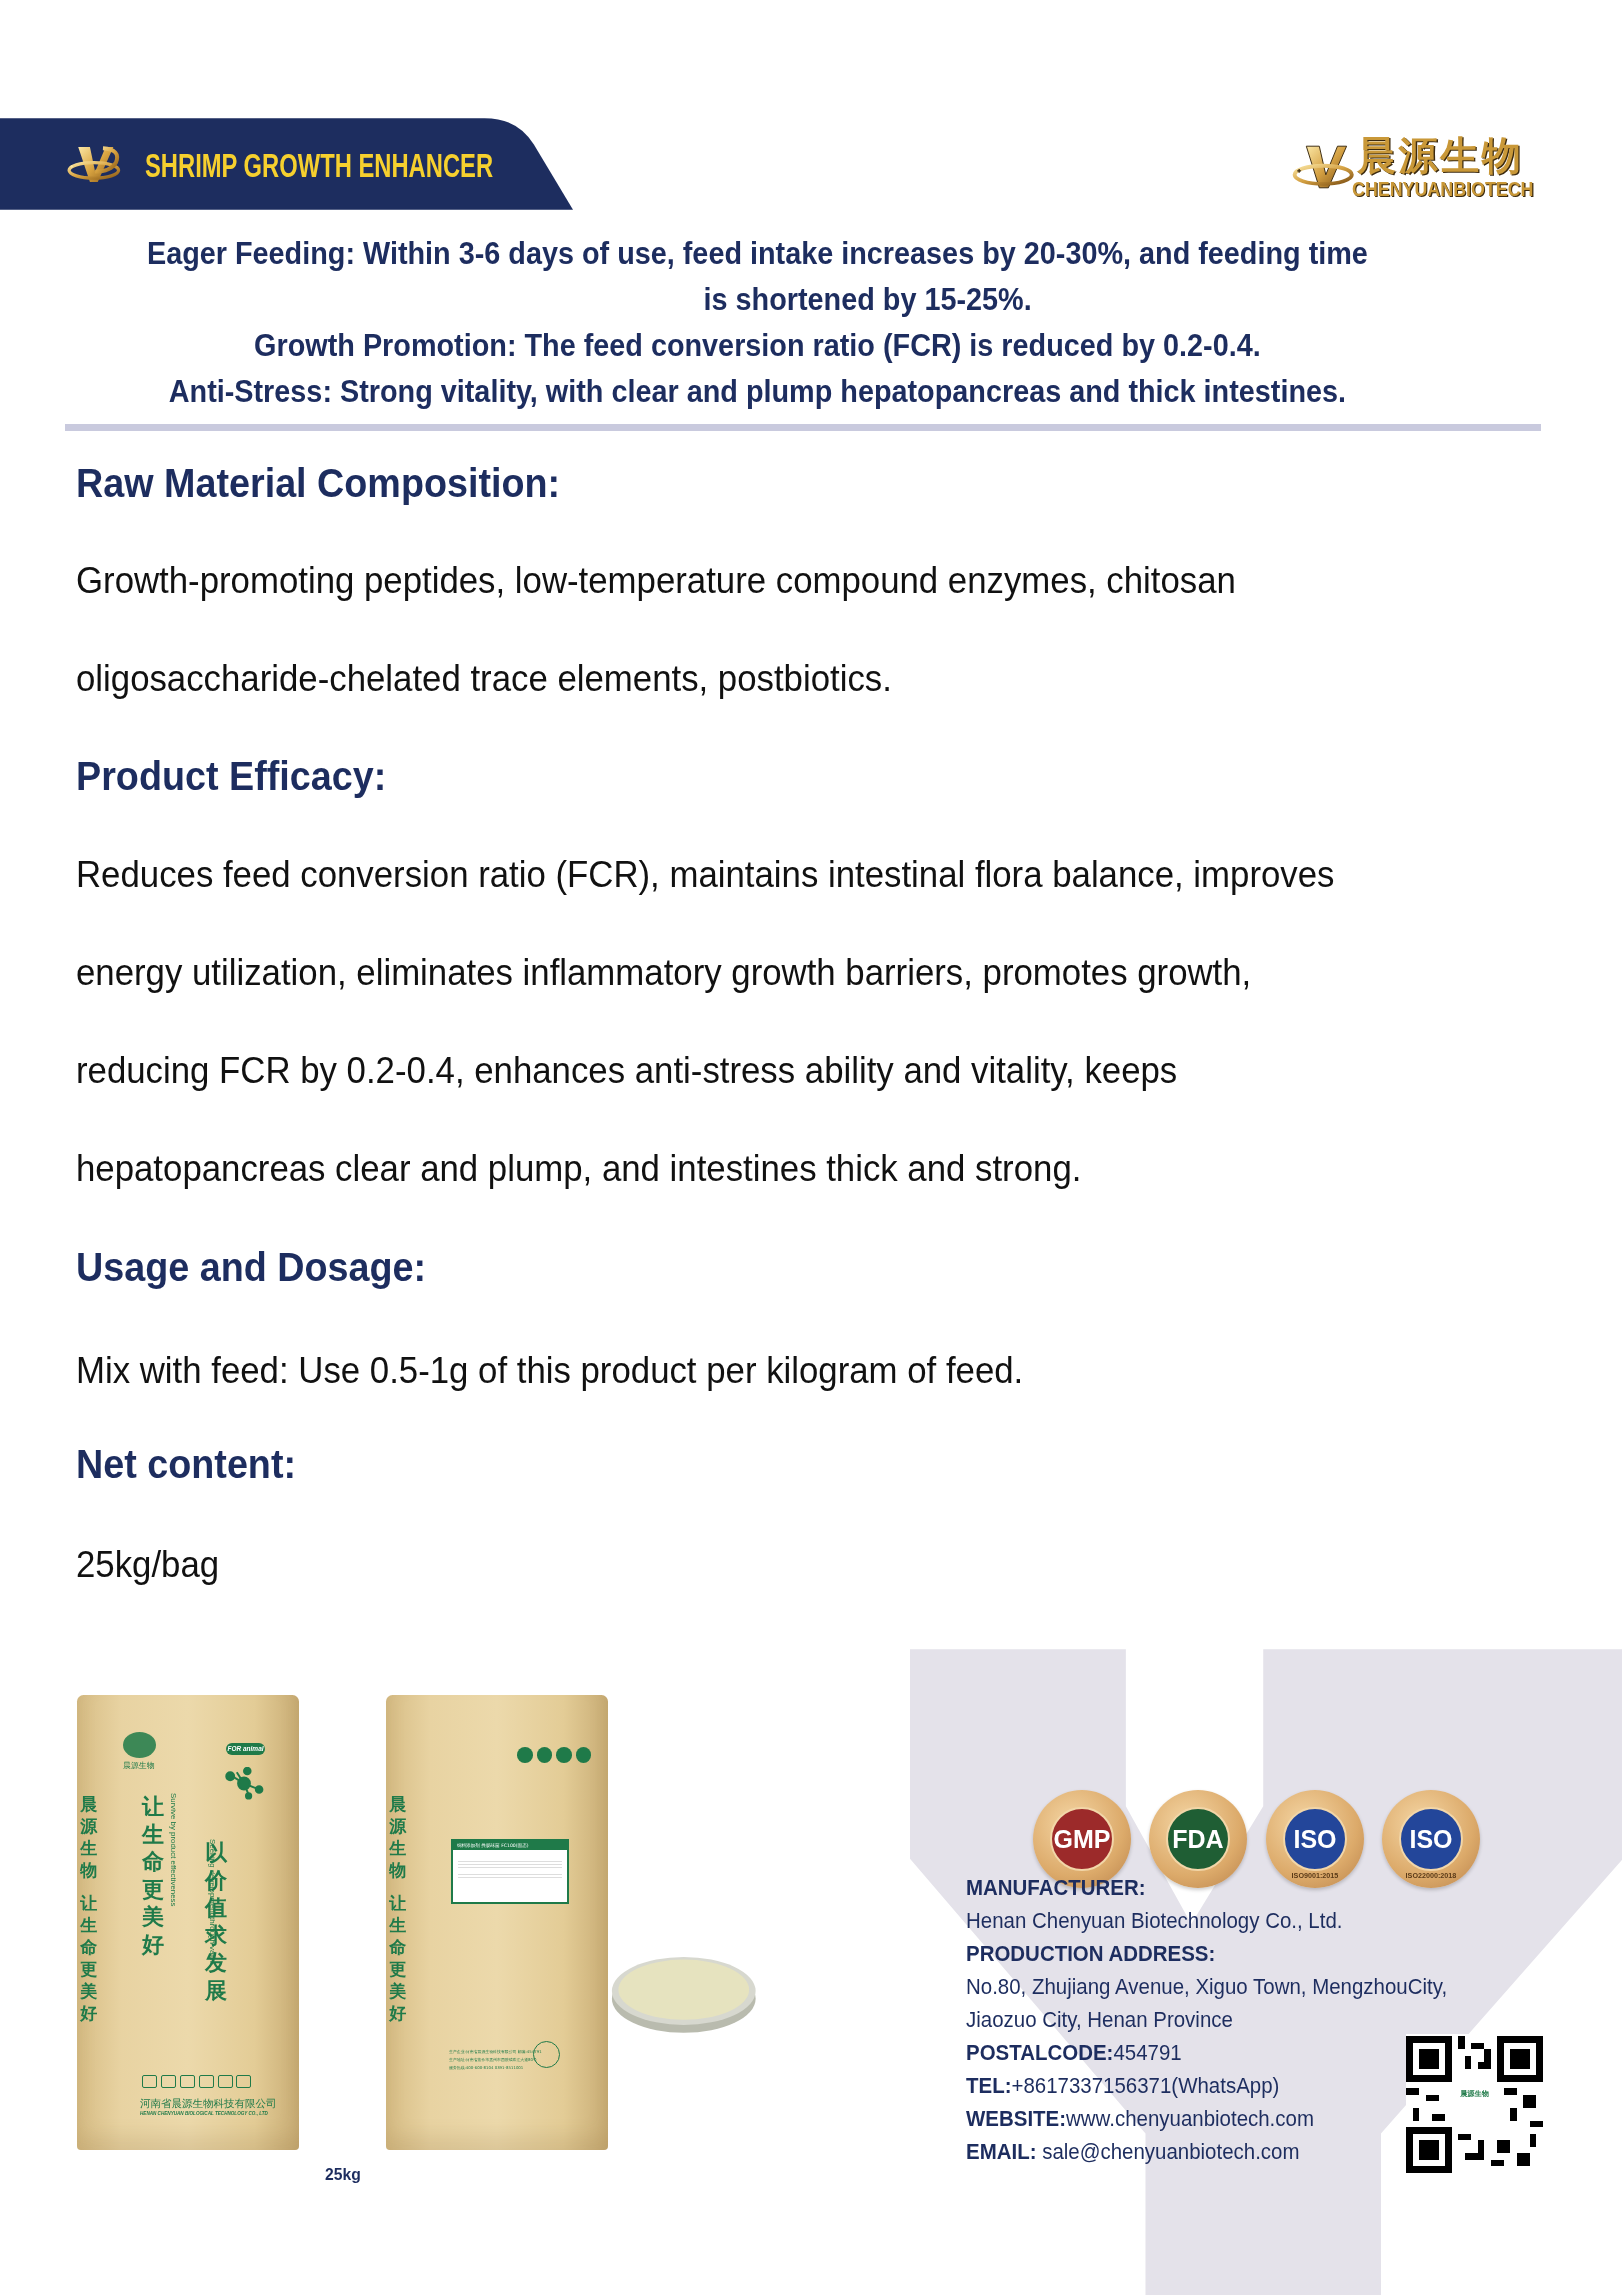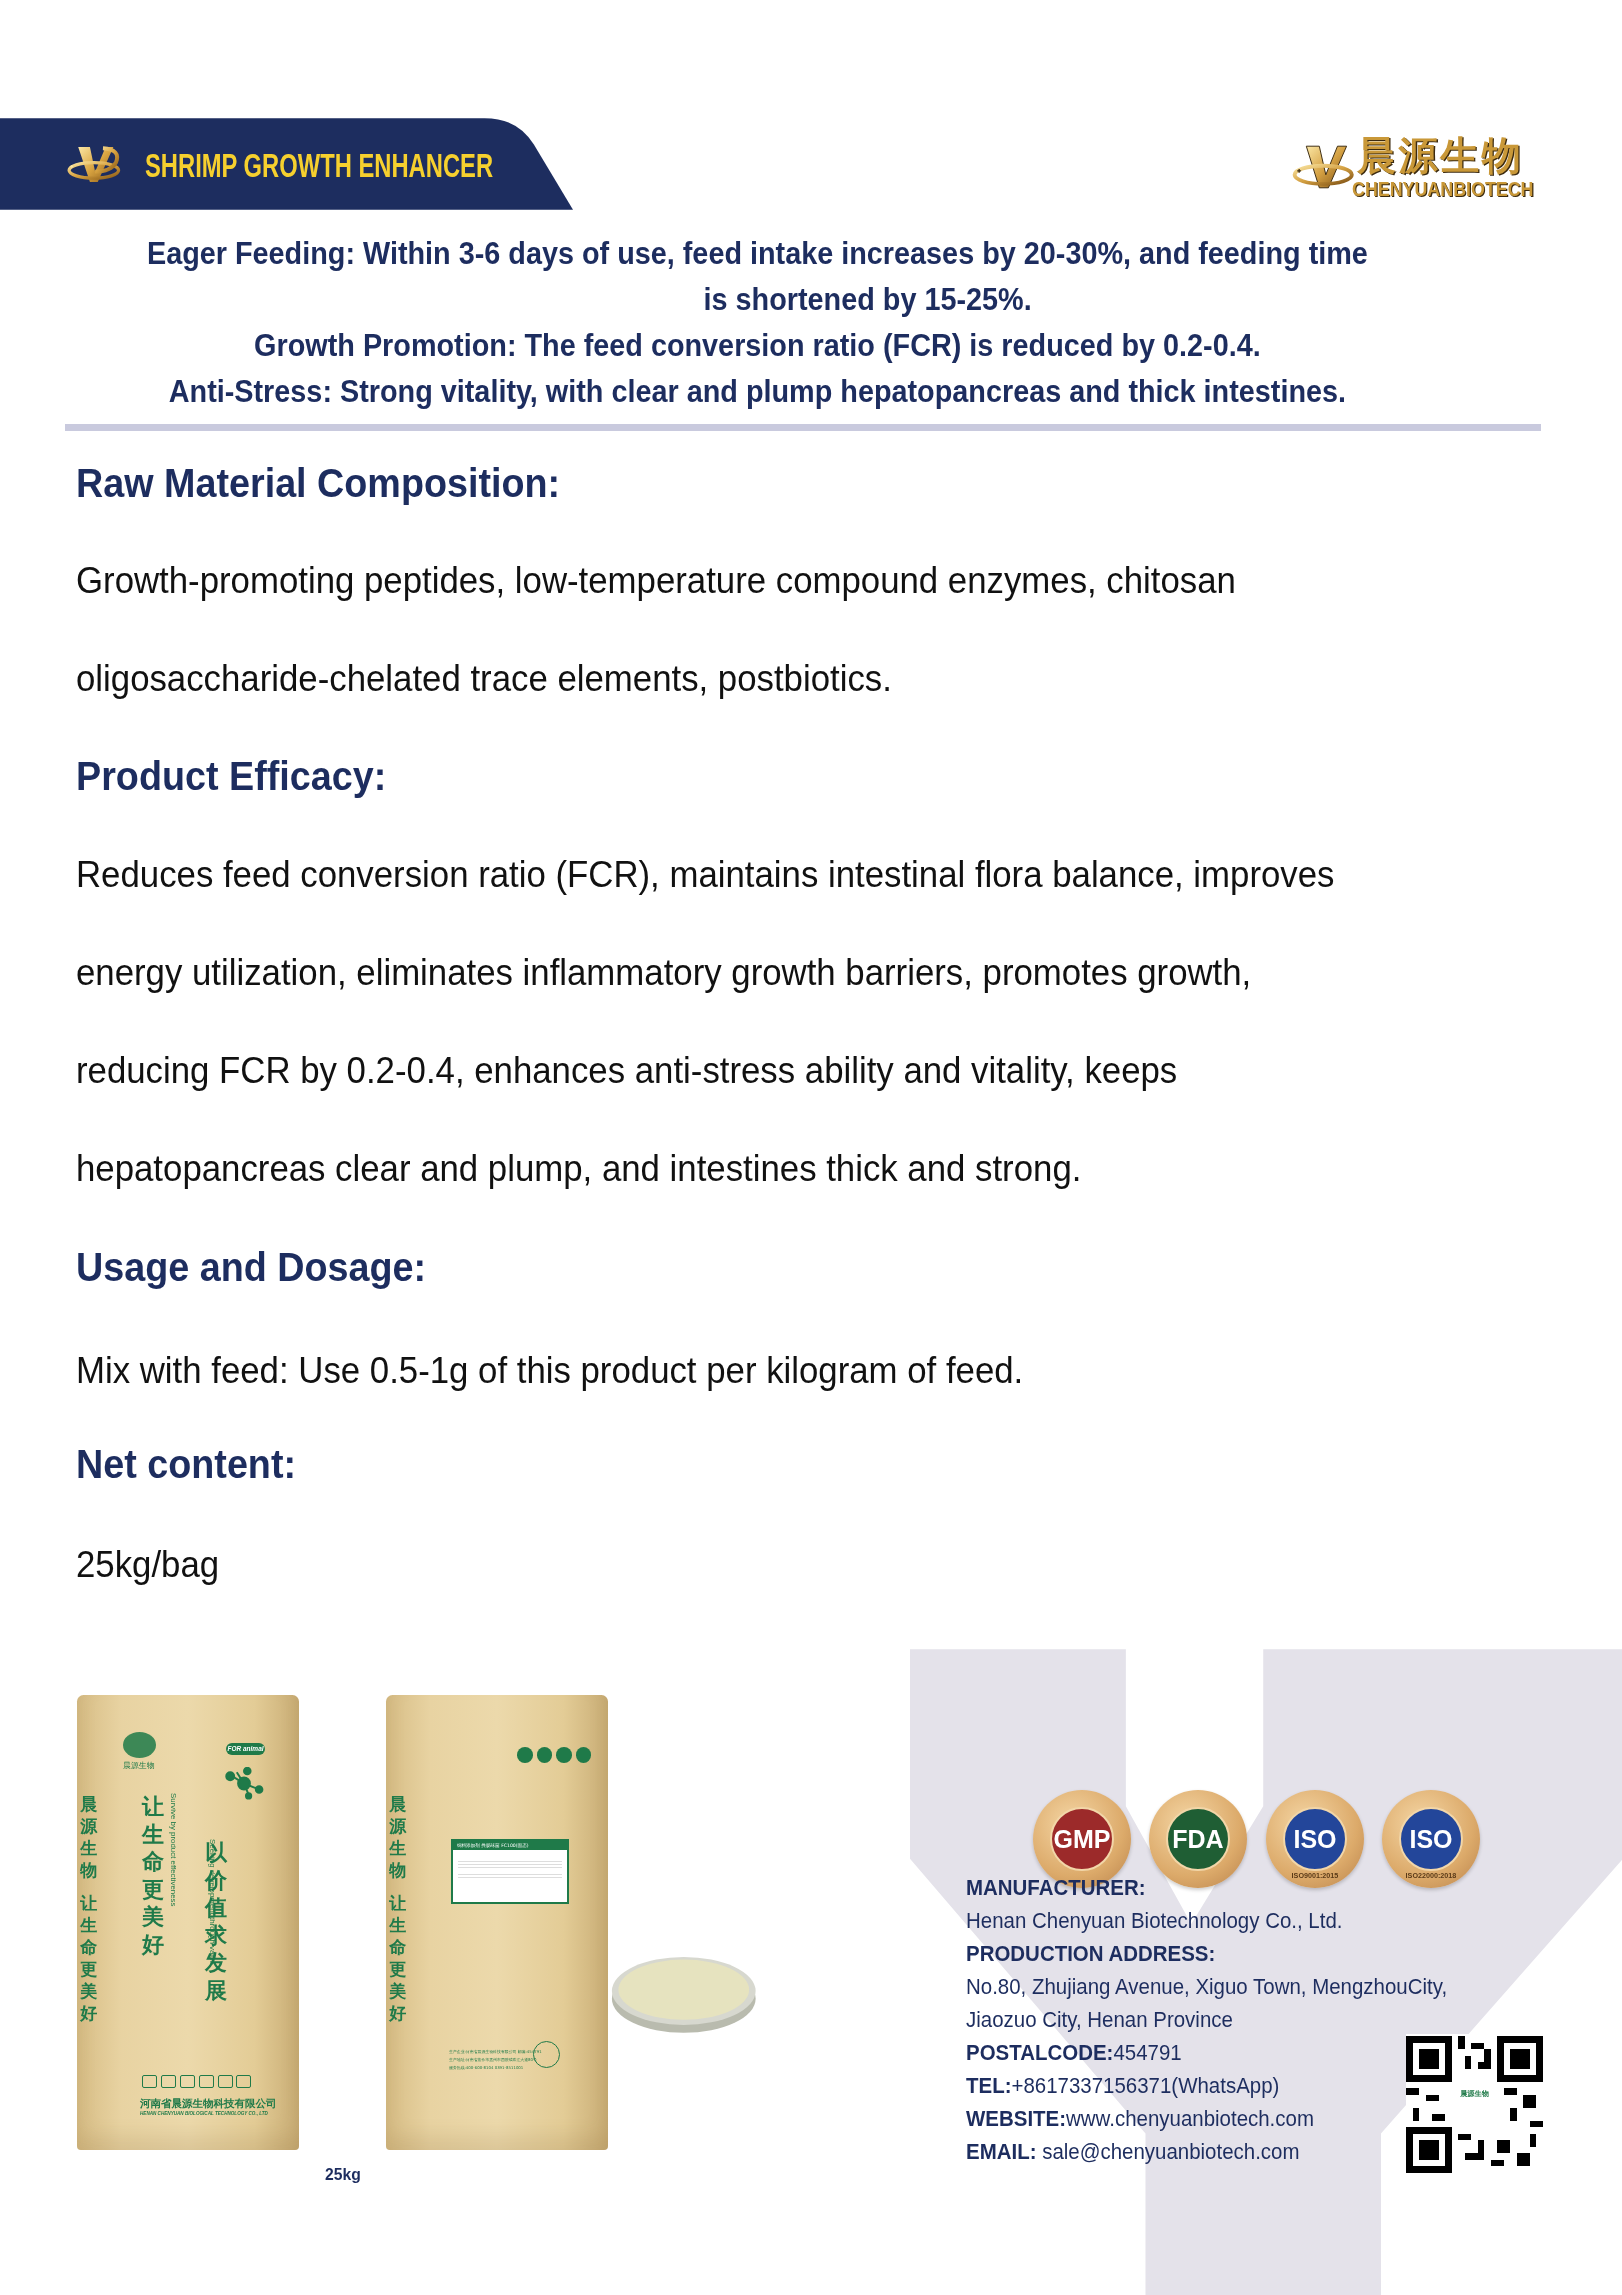--- a/index.html
+++ b/index.html
@@ -26,21 +26,21 @@
   .section-title { font-family: "Liberation Sans", sans-serif; font-weight: bold; font-size: 41px; line-height: 52px; color: #1d2d5f; white-space: nowrap; transform: scaleX(0.92); transform-origin: left center; }
   .body-line { font-family: "Liberation Sans", sans-serif; font-size: 37px; line-height: 46px; color: #111; white-space: nowrap; transform: scaleX(0.94); transform-origin: left center; }
 
   
   .y-watermark { left: 910px; top: 1649px; width: 713px; height: 647px; }
 
   .bag { border-radius: 6.5px 6.5px 3.9px 3.9px; background: linear-gradient(90deg, #d7bd85 0%, #e8d3a2 20%, #ecd9ab 50%, #e3cc96 80%, #c9ad75 100%); box-shadow: inset 0 -13px 19.6px rgba(120,90,40,0.15); }
   .bag-vert { font-family: "DejaVu Serif", serif; font-weight: bold; color: #1f7a49; font-size: 27.5px; line-height: 38px; width: 33px; text-align: center; }
   .bag-vert-big { font-family: "DejaVu Sans", sans-serif; font-weight: bold; color: #1f7a49; font-size: 37px; line-height: 44px; width: 42px; text-align: center; }
   .bag-vert-small { writing-mode: vertical-rl; font-family: "Liberation Sans", sans-serif; color: #1f7a49; font-size: 14.4px; white-space: nowrap; }
-  .bag-footer-cn { font-family: "DejaVu Serif", serif; font-weight: bold; color: #1f7a49; font-size: 18.3px; white-space: nowrap; }
+  .bag-footer-cn { font-family: "DejaVu Serif", serif; font-weight: normal; color: #1f7a49; font-size: 18.3px; white-space: nowrap; }
   .bag-footer-en { font-family: "Liberation Sans", sans-serif; font-weight: bold; font-style: italic; color: #1f7a49; font-size: 7.9px; white-space: nowrap; }
   .pill { background: #1f7a49; color: #fff; font-family: "Liberation Sans", sans-serif; font-weight: bold; font-style: italic; font-size: 10.5px; border-radius: 13px; text-align: center; }
 
   .bag-weight { left: 325px; top: 2166px; font-family: "Liberation Sans", sans-serif; font-weight: bold; font-size: 15.7px; color: #1d2d5f; }
 
   
   .badge { width: 98px; height: 98px; border-radius: 50%; background: radial-gradient(circle at 40% 35%, #f5d7a6 0%, #dcaa6a 60%, #b8814a 100%); box-shadow: 0 2px 3.9px rgba(0,0,0,0.2); }
   .badge-inner { position: absolute; left: 17px; top: 17px; width: 64px; height: 64px; border-radius: 50%; border: 2px solid #f2d6a8; display: flex; align-items: center; justify-content: center; color: #fff; font-family: "Liberation Sans", sans-serif; font-weight: bold; font-size: 25px; box-sizing: border-box; }
 
   

